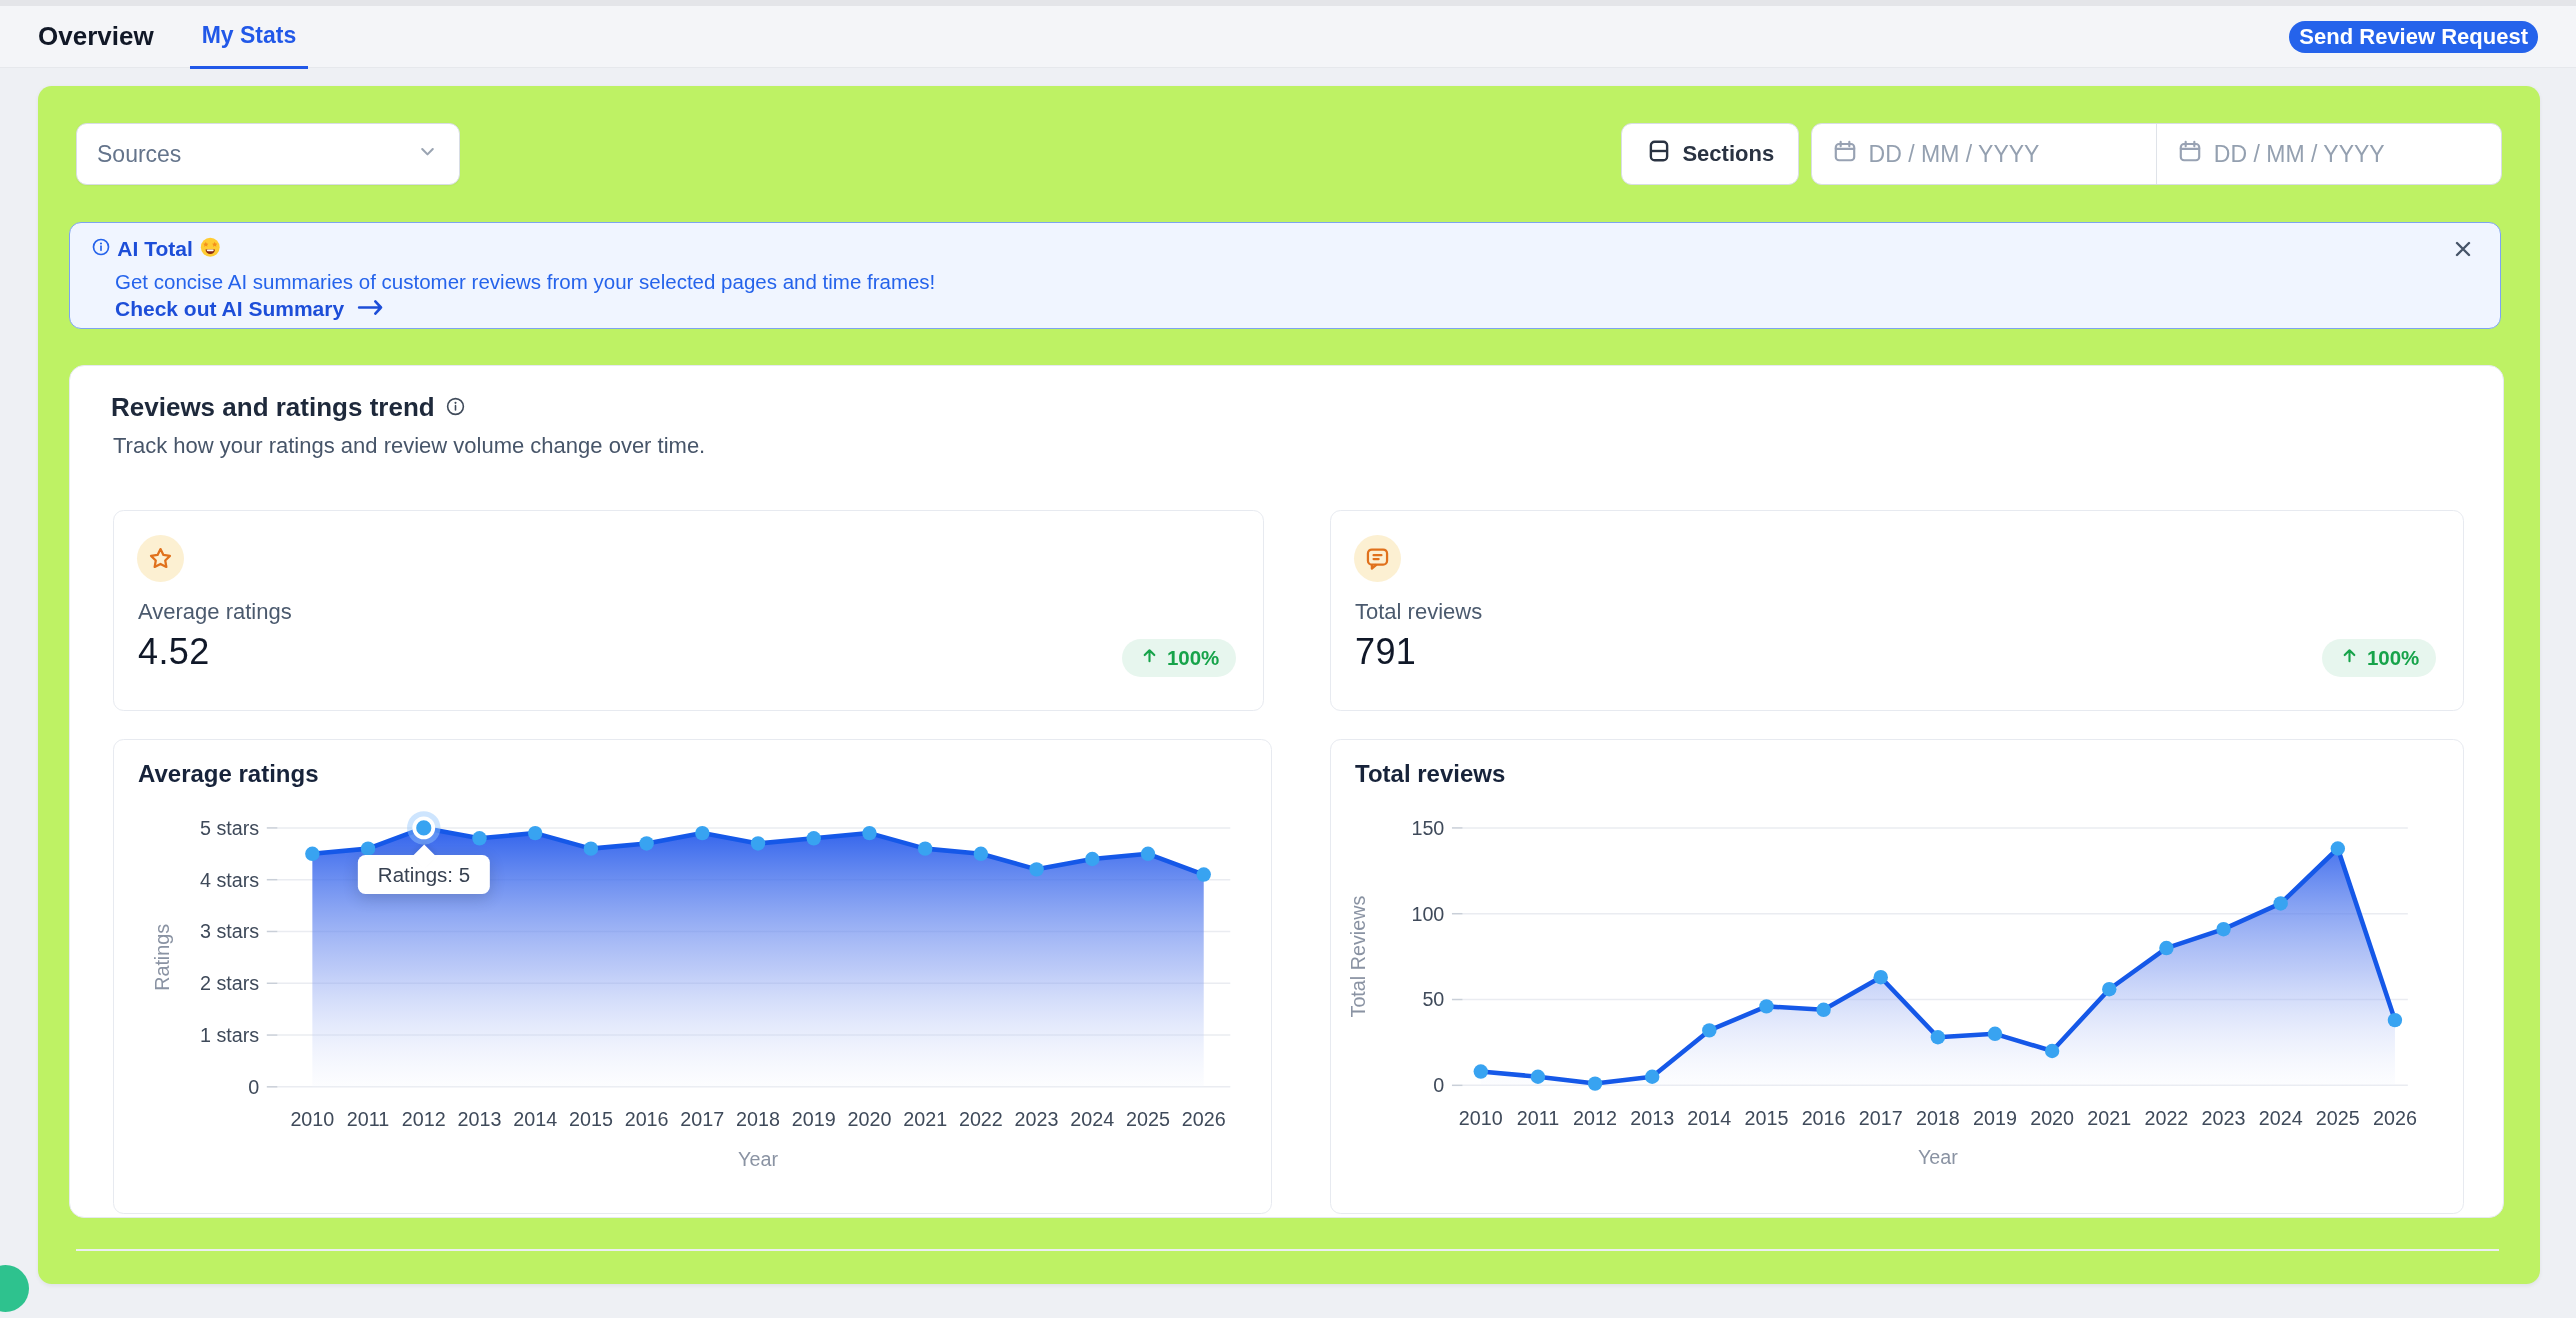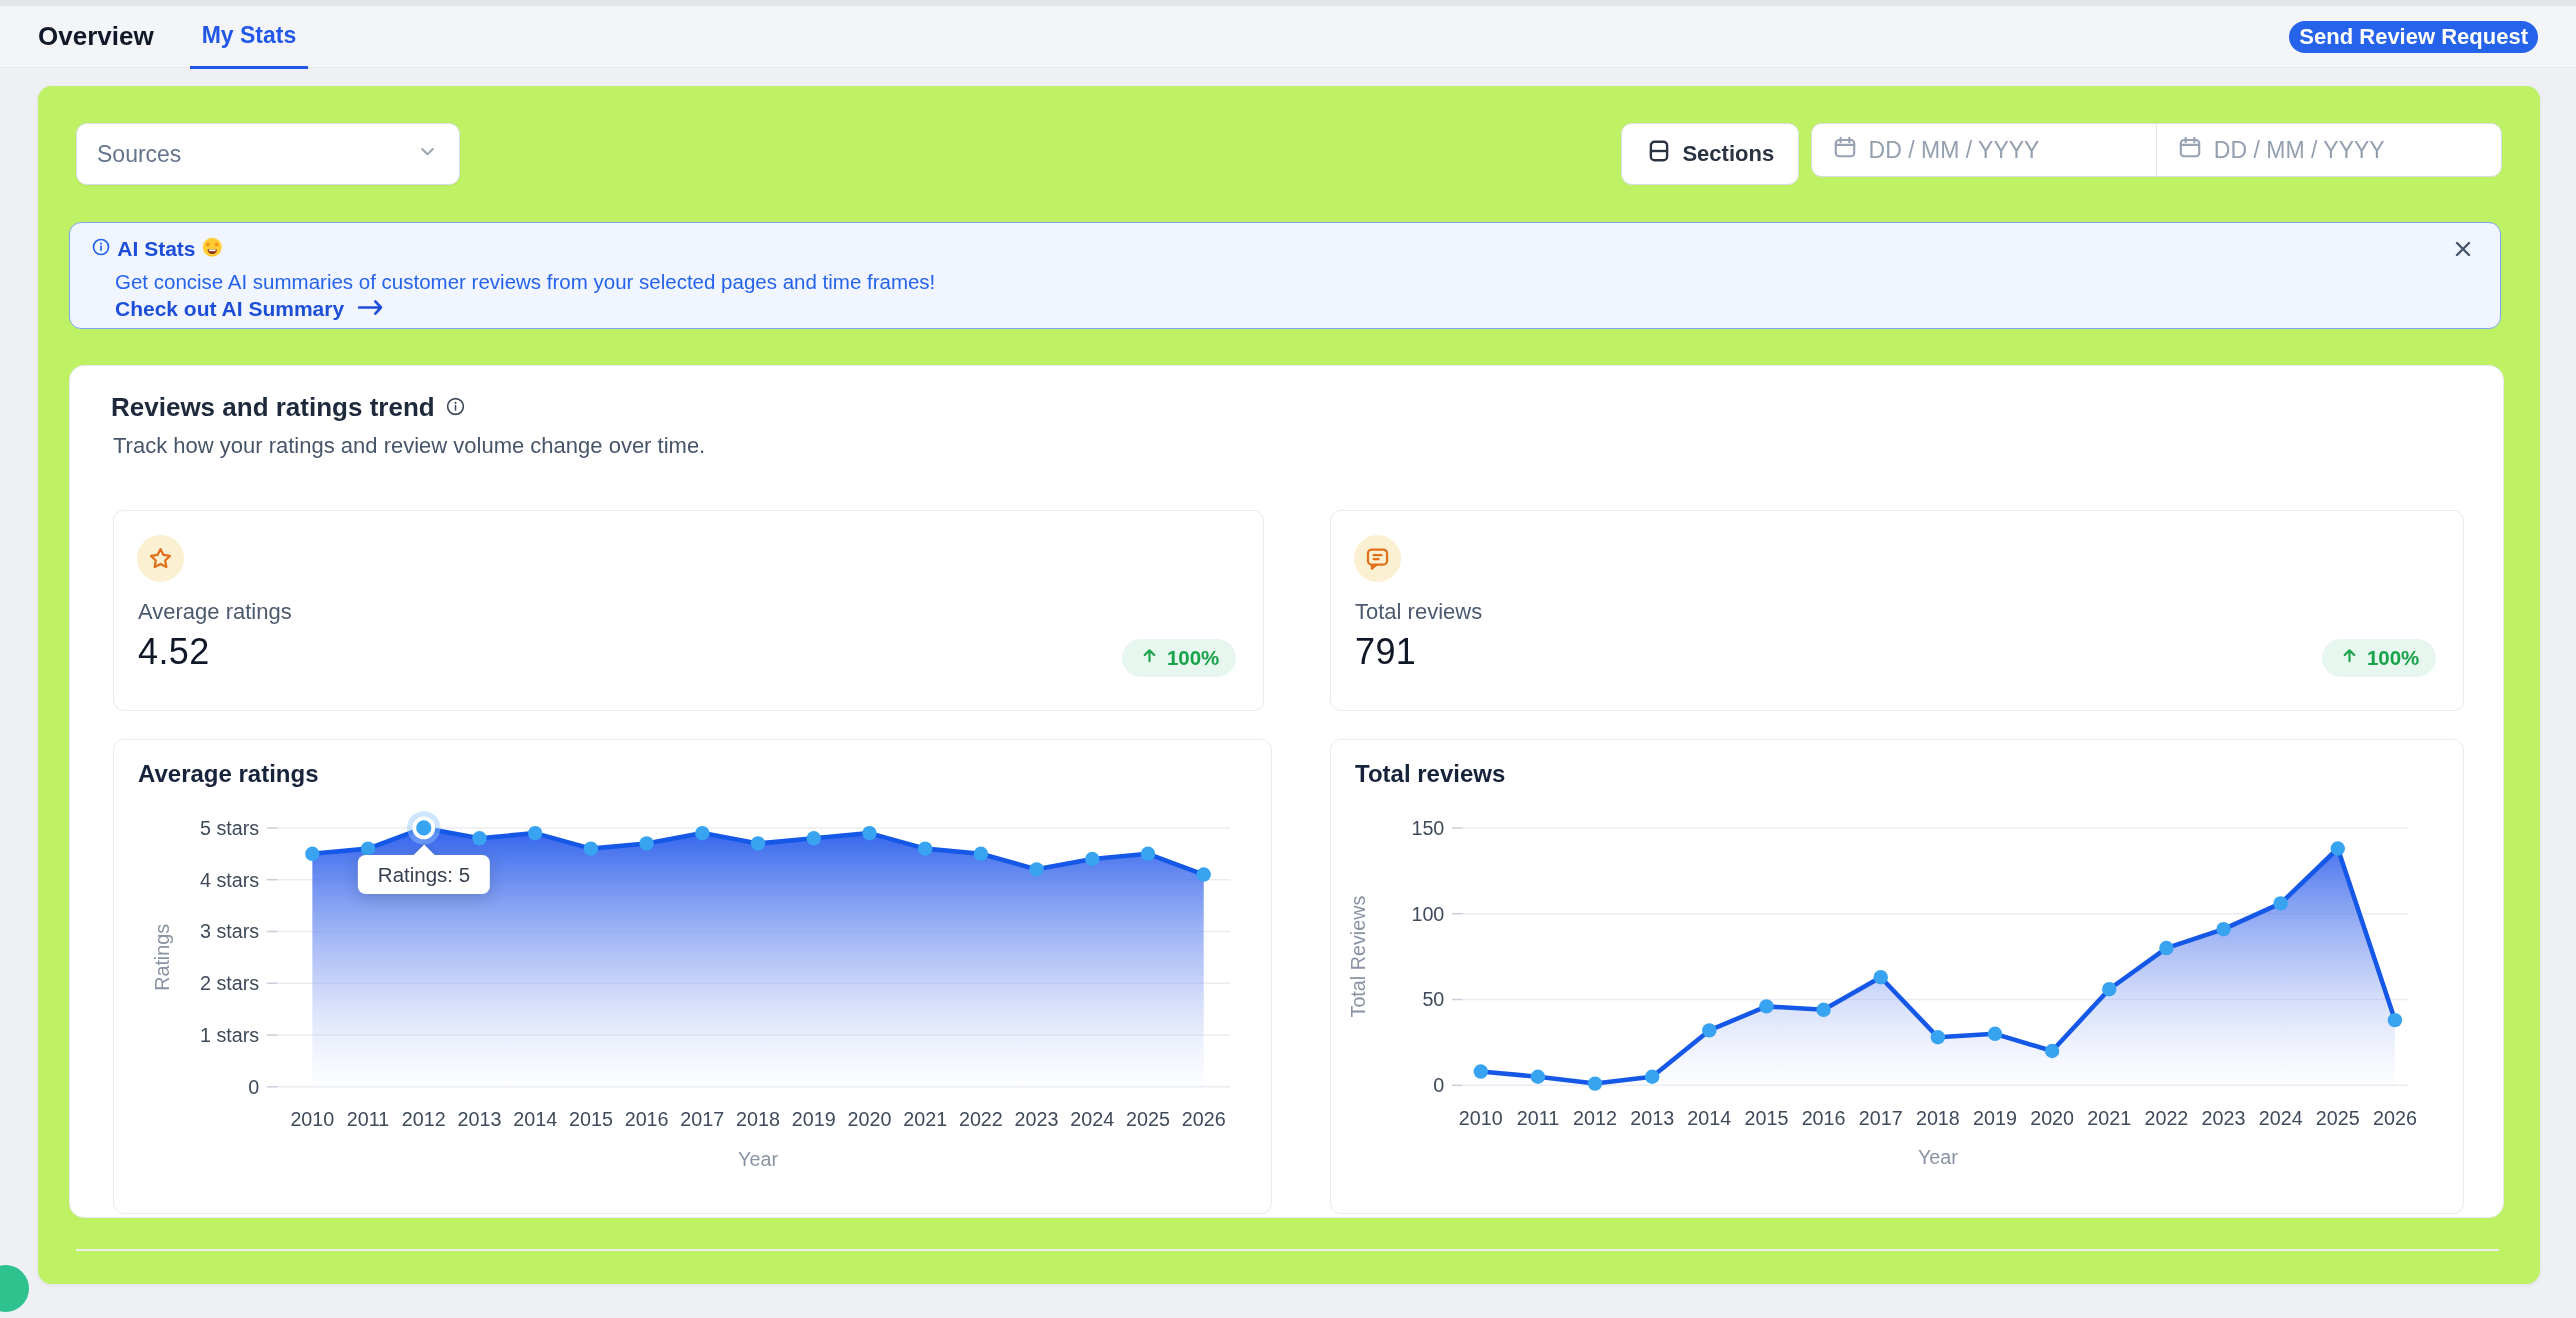--- a/index.html
+++ b/index.html
@@ -19,21 +19,21 @@
   
   .container{position:absolute;left:38px;top:86px;width:2502px;height:1198px;background:#bef264;
     border-radius:13.7px;box-shadow:0 1.5px 4.6px rgba(16,24,40,.06);}
   
   .sources{position:absolute;left:38px;top:37px;width:384px;height:62px;background:#fff;border:1.5px solid #d8dde5;
     border-radius:10.6px;box-sizing:border-box;display:flex;align-items:center;justify-content:space-between;
     padding:0 20px;font-size:23px;color:#64748b;cursor:pointer;box-shadow:0 0.8px 1.5px rgba(16,24,40,.04);}
   .sections-btn{position:absolute;left:1583px;top:37px;width:178px;height:62px;background:#fff;border:1.5px solid #d8dde5;
     border-radius:10.6px;box-sizing:border-box;display:flex;align-items:center;justify-content:center;gap:10.6px;
     font-size:22px;font-weight:600;color:#2a3342;cursor:pointer;}
-  .dates{position:absolute;left:1773px;top:37px;width:691px;height:54px;background:#fff;border:1.5px solid #d8dde5;
+  .dates{position:absolute;left:1773px;top:37px;width:691px;height:62px;background:#fff;border:1.5px solid #d8dde5;
     border-radius:10.6px;box-sizing:border-box;display:flex;}
   .date-cell{flex:1;display:flex;align-items:center;gap:10.6px;padding:0 20px;font-size:23px;color:#94a0b0;cursor:pointer;}
   .date-sep{width:1.5px;background:#dfe3e9;}
   
   .banner{position:absolute;left:31px;top:136px;width:2432px;height:107px;background:#f0f5ff;
     border:1.5px solid #7ea4f0;border-radius:12px;box-sizing:border-box;}
   .banner-title-row{position:absolute;left:20.5px;top:13.7px;display:flex;align-items:center;gap:6.8px;}
   .banner-title{font-size:21px;font-weight:700;color:#1d4ed8;}
   .banner-desc{position:absolute;left:45px;top:47px;font-size:20.5px;color:#2563eb;}
   .banner-link-row{position:absolute;left:45px;top:74px;display:flex;align-items:center;gap:12px;cursor:pointer;}
@@ -133,21 +133,21 @@
 
     <div class="banner">
       <div class="banner-title-row">
         <span>
           <svg width="20" height="20" viewBox="0 0 24 24" fill="none">
               <circle cx="12" cy="12" r="9" stroke="#2563eb" stroke-width="2"></circle>
               <path d="M12 11v5" stroke="#2563eb" stroke-width="2" stroke-linecap="round"></path>
               <circle cx="12" cy="7.8" r="1.3" fill="#2563eb"></circle>
             </svg>
         </span>
-        <span class="banner-title">AI Stats</span>
+        <span class="banner-title">AI Total</span>
         <span>
           <svg width="20.5" height="20.5" viewBox="0 0 24 24">
               <circle cx="12" cy="12" r="11" fill="#ffcc33"></circle>
               <path d="M6.8 5.6l.95 1.9 2.1.3-1.5 1.45.35 2.1-1.9-1-1.9 1 .35-2.1L3.75 7.8l2.1-.3z" fill="#f3901d"></path>
               <path d="M17.2 5.6l.95 1.9 2.1.3-1.5 1.45.35 2.1-1.9-1-1.9 1 .35-2.1-1.5-1.45 2.1-.3z" fill="#f3901d"></path>
               <path d="M6.5 14.5h11a5.5 5.5 0 0 1-11 0z" fill="#8a2b14"></path>
               <rect x="8" y="14.5" width="8" height="2.2" rx="1.1" fill="#fff"></rect>
             </svg>
         </span>
       </div>

